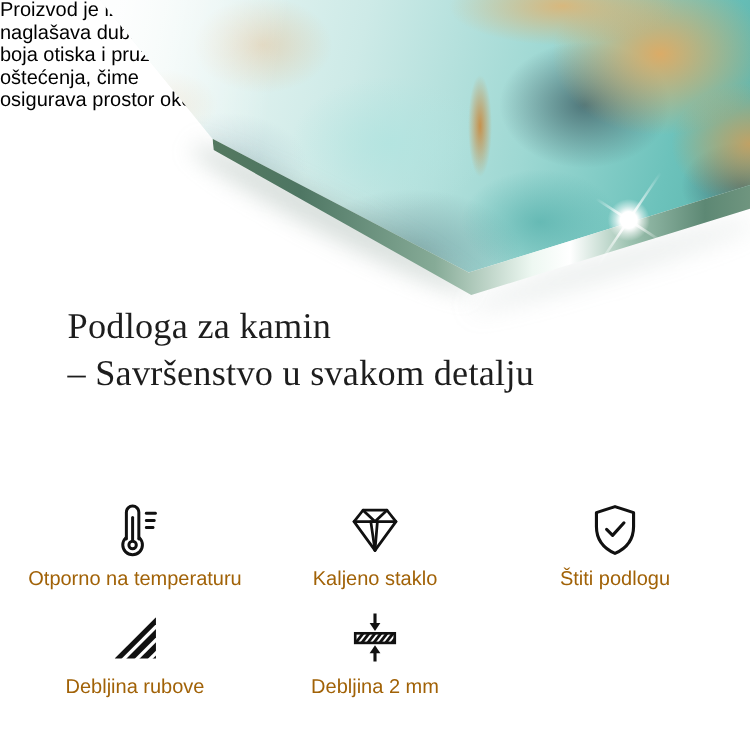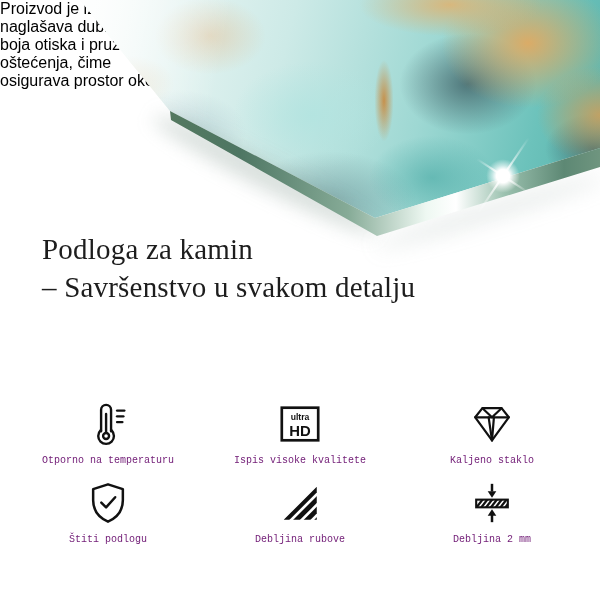--- a/index.html
+++ b/index.html
@@ -53,42 +53,42 @@
   .title{position:absolute;left:42px;top:230px;
     font-family:"Liberation Serif","DejaVu Serif",serif;
     font-size:29px;line-height:38px;color:#1d1d1d;letter-spacing:0.2px;}
   .desc{position:absolute;left:42px;top:313px;width:530px;
     font-size:14px;line-height:22px;color:#3c3c3c;}
   
   .features{position:absolute;left:12px;top:401px;width:576px;
     display:grid;grid-template-columns:repeat(3,1fr);row-gap:14px;}
   .feature{display:flex;flex-direction:column;align-items:center;}
   .feature .icon-box{height:46px;width:46px;display:flex;align-items:center;justify-content:center;}
-  .feature .label{margin-top:8px;font-size:10px;color:#701a75;font-family:Liberation Mono, monospace;}
+  .feature .label{margin-top:8px;font-size:16px;color:#a16207;}
   svg{display:block;}
 </style>
 </head>
 <body>
 
 <div class="page">
 
   <section class="hero">
     <div class="panel-art"></div>
     <div class="panel-fade"></div>
     <div class="shadow-a"></div>
     <div class="shadow-b"></div>
     <div class="panel-edge"></div>
     <div class="sparkle">
       <div class="glow"></div>
       <div class="ray ray1"></div>
       <div class="ray ray2"></div>
     </div>
   </section>
 
-  <h1 class="title" style="margin:0;font-weight:400;">
+  <h1 class="title" style="margin:12px;font-weight:400;">
     <div>Podloga za kamin</div>
     <div>– Savršenstvo u svakom detalju</div>
   </h1>
 
   <p class="desc" style="margin:0;">
     </p>
     <div>Proizvod je izrađen od visokokvalitetnog kaljenog stakla debljine 4 mm, koje naglašava dubinu</div>
     <div>boja otiska i pruža elegantan sjaj. Otporno je na visoke temperature i štiti od oštećenja, čime</div>
     <div>osigurava prostor oko kamina na dugi niz godina.</div>
   <p></p>
@@ -104,30 +104,20 @@
           <circle cx="22" cy="36.5" r="3.1"></circle>
           <line x1="22" y1="13.5" x2="22" y2="32.5"></line>
           <line x1="33.5" y1="10" x2="41" y2="10"></line>
           <line x1="33.5" y1="16" x2="40" y2="16"></line>
           <line x1="33.5" y1="22" x2="39" y2="22"></line>
         </svg>
       </div>
       <div class="label">Otporno na temperaturu</div>
     </div>
 
-    <div class="feature">
-      <div class="icon-box">
-        <svg width="46" height="46" viewBox="0 0 48 48">
-          <rect x="5" y="7" width="38" height="34" fill="none" stroke="#111" stroke-width="2.8"></rect>
-          <text x="24" y="20" text-anchor="middle" font-size="9" font-weight="700" fill="#111" font-family="Liberation Sans, DejaVu Sans, sans-serif">ultra</text>
-          <text x="24" y="36" text-anchor="middle" font-size="15.5" font-weight="700" fill="#111" font-family="Liberation Sans, DejaVu Sans, sans-serif">HD</text>
-        </svg>
-      </div>
-      <div class="label">Ispis visoke kvalitete</div>
-    </div>
 
     <div class="feature">
       <div class="icon-box">
         <svg width="46" height="46" viewBox="0 0 48 48" fill="none" stroke="#111" stroke-width="2.3" stroke-linejoin="round" stroke-linecap="round">
           <path d="M14,7.5 H34 L41.5,17 L24,41 L6.5,17 Z"></path>
           <line x1="6.5" y1="17" x2="41.5" y2="17"></line>
           <path d="M14,7.5 L24,17 L34,7.5"></path>
           <path d="M24,41 L20.5,17"></path>
           <path d="M24,41 L26,17"></path>
         </svg>

